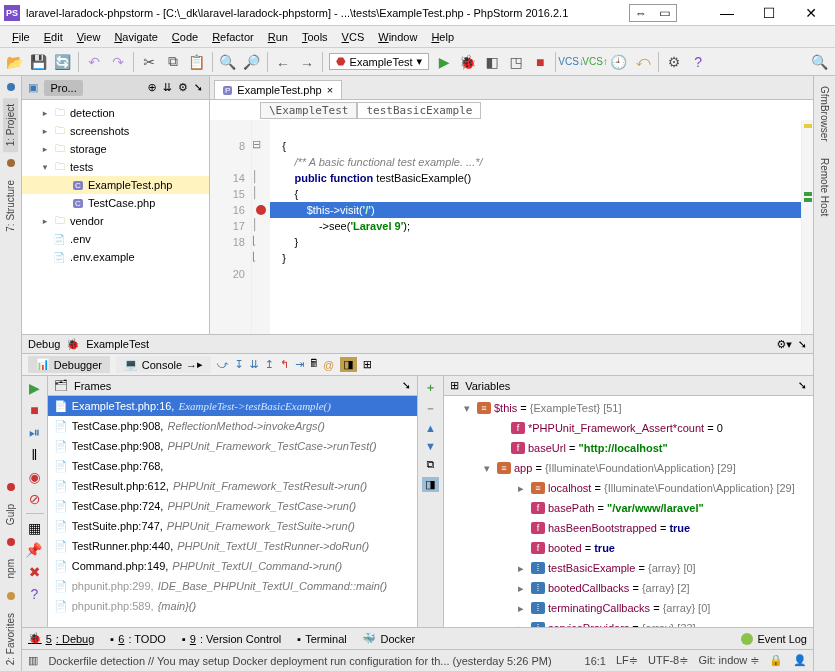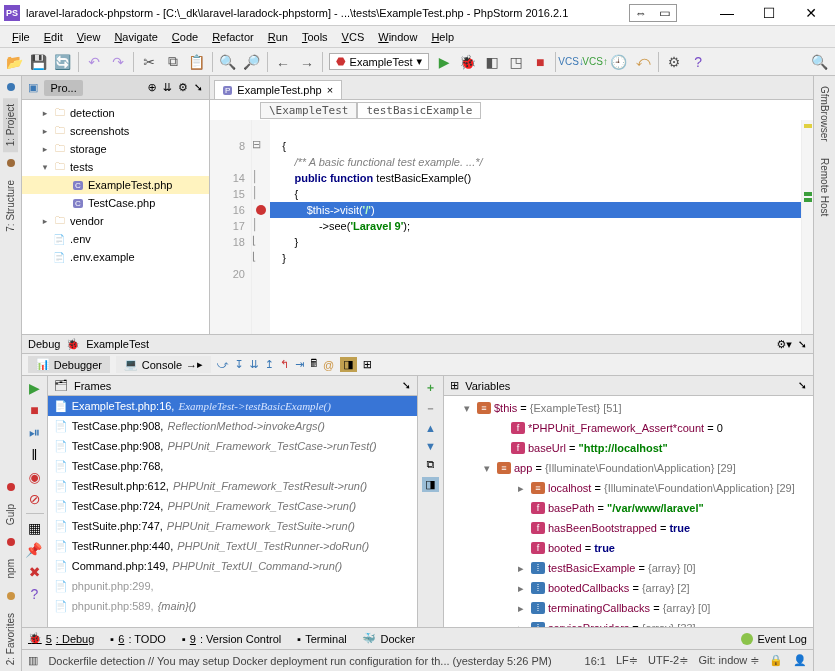--- a/index.html
+++ b/index.html
@@ -382,20 +382,21 @@
               <span class="fi">PHPUnit_TextUI_TestRunner-&gt;doRun()</span>
             </div>
             <div class="frame-row">
               <span style="color:#3b78b5">📄</span> 
               <span>Command.php:149,</span> 
               <span class="fi">PHPUnit_TextUI_Command-&gt;run()</span>
             </div>
             <div class="frame-row dim">
               <span style="color:#3b78b5">📄</span> 
               <span>phpunit.php:299,</span> 
+              <span class="fi">IDE_Base_PHPUnit_TextUI_Command::main()</span>
             </div>
             <div class="frame-row dim">
               <span style="color:#3b78b5">📄</span> 
               <span>phpunit.php:589,</span> 
               <span class="fi">{main}()</span>
             </div>
           </div>
       </div>
 
       <div class="frames-ctrl">
@@ -488,21 +489,21 @@
         <span style="flex: 1 1 0%;"></span>
         <span class="btab"><span style="background:#8bc34a;border-radius:50%;width:12px;height:12px;display:inline-block"></span> Event Log</span>
       </div>
 
     <div class="statusbar">
       <span>▥</span>
       <span>Dockerfile detection  // You may setup Docker deployment run configuration for th... (yesterday 5:26 PM)</span>
       <span class="flex"></span>
       <span>16:1</span>
       <span>LF≑</span>
-      <span>UTF-2≑</span>
+      <span>UTF-8≑</span>
       <span>Git: indow ≑</span>
       <span>🔒</span>
       <span>👤</span>
     </div>
   </div>
 
   <div class="sidestrip sidestrip-r">
     <span class="vtab" style="transform:none;writing-mode:vertical-rl">GfmBrowser</span>
     <span class="vtab" style="transform:none;writing-mode:vertical-rl">Remote Host</span>
   </div>

